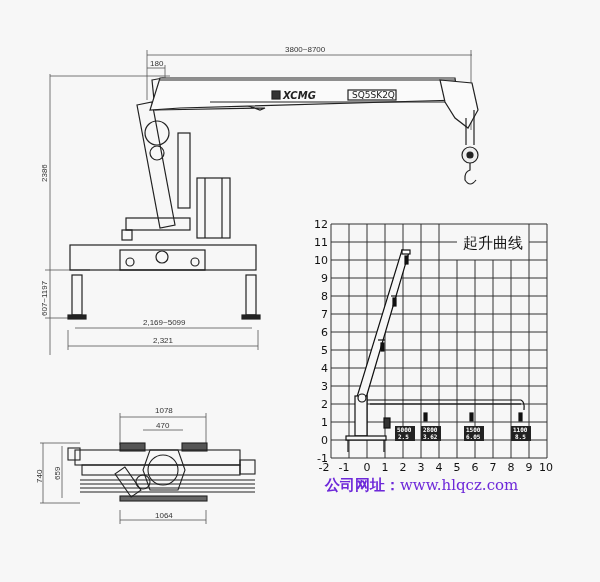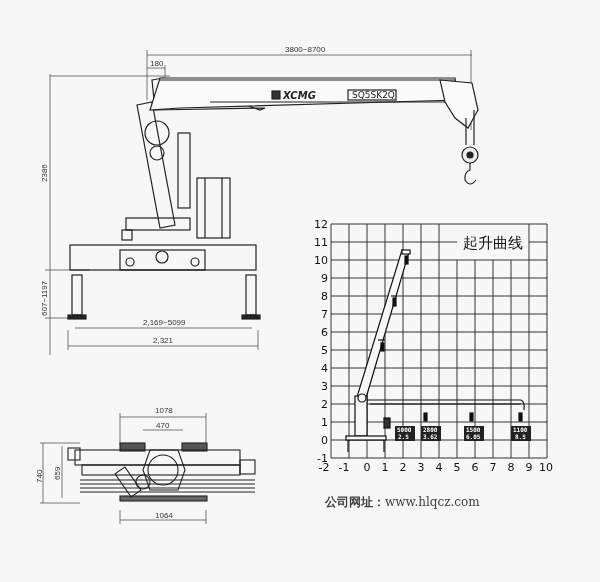--- a/index.html
+++ b/index.html
@@ -2,21 +2,21 @@
 <html><head>
 <meta charset="utf-8">
 <style>
   html, body { margin:0; padding:0; background:#f7f7f7; }
   body { width:600px; height:582px; position:relative; overflow:hidden; font-family:"Liberation Sans", sans-serif; }
   svg { position:absolute; left:0; top:0; }
   .dim { font-family:"Liberation Sans Narrow","Liberation Sans", sans-serif; font-size:8px; fill:#333; }
   .axis { font-family:"DejaVu Sans", sans-serif; font-size:11px; fill:#111; }
   .lbl { font-family:"DejaVu Sans Mono", monospace; font-size:6px; fill:#fff; font-weight:bold; }
   .title { font-family:"DejaVu Serif", serif; font-size:15px; fill:#111; }
-  #website { position:absolute; left:325px; top:494px; font-family:"DejaVu Serif", serif; font-size:12px; color:#404040; white-space:nowrap; }
+  #website { position:absolute; left:325px; top:476px; font-family:"DejaVu Serif", serif; font-size:15px; color:#6d28d9; white-space:nowrap; }
   #website .cn { font-family:"DejaVu Sans", sans-serif; font-weight:bold; }
 </style>
 </head>
 <body>
 
 <svg width="600" height="582" viewBox="0 0 600 582">
 
   <g stroke="#222" fill="none" stroke-width="1.2">
 
     <g stroke="#555" stroke-width="0.8">

